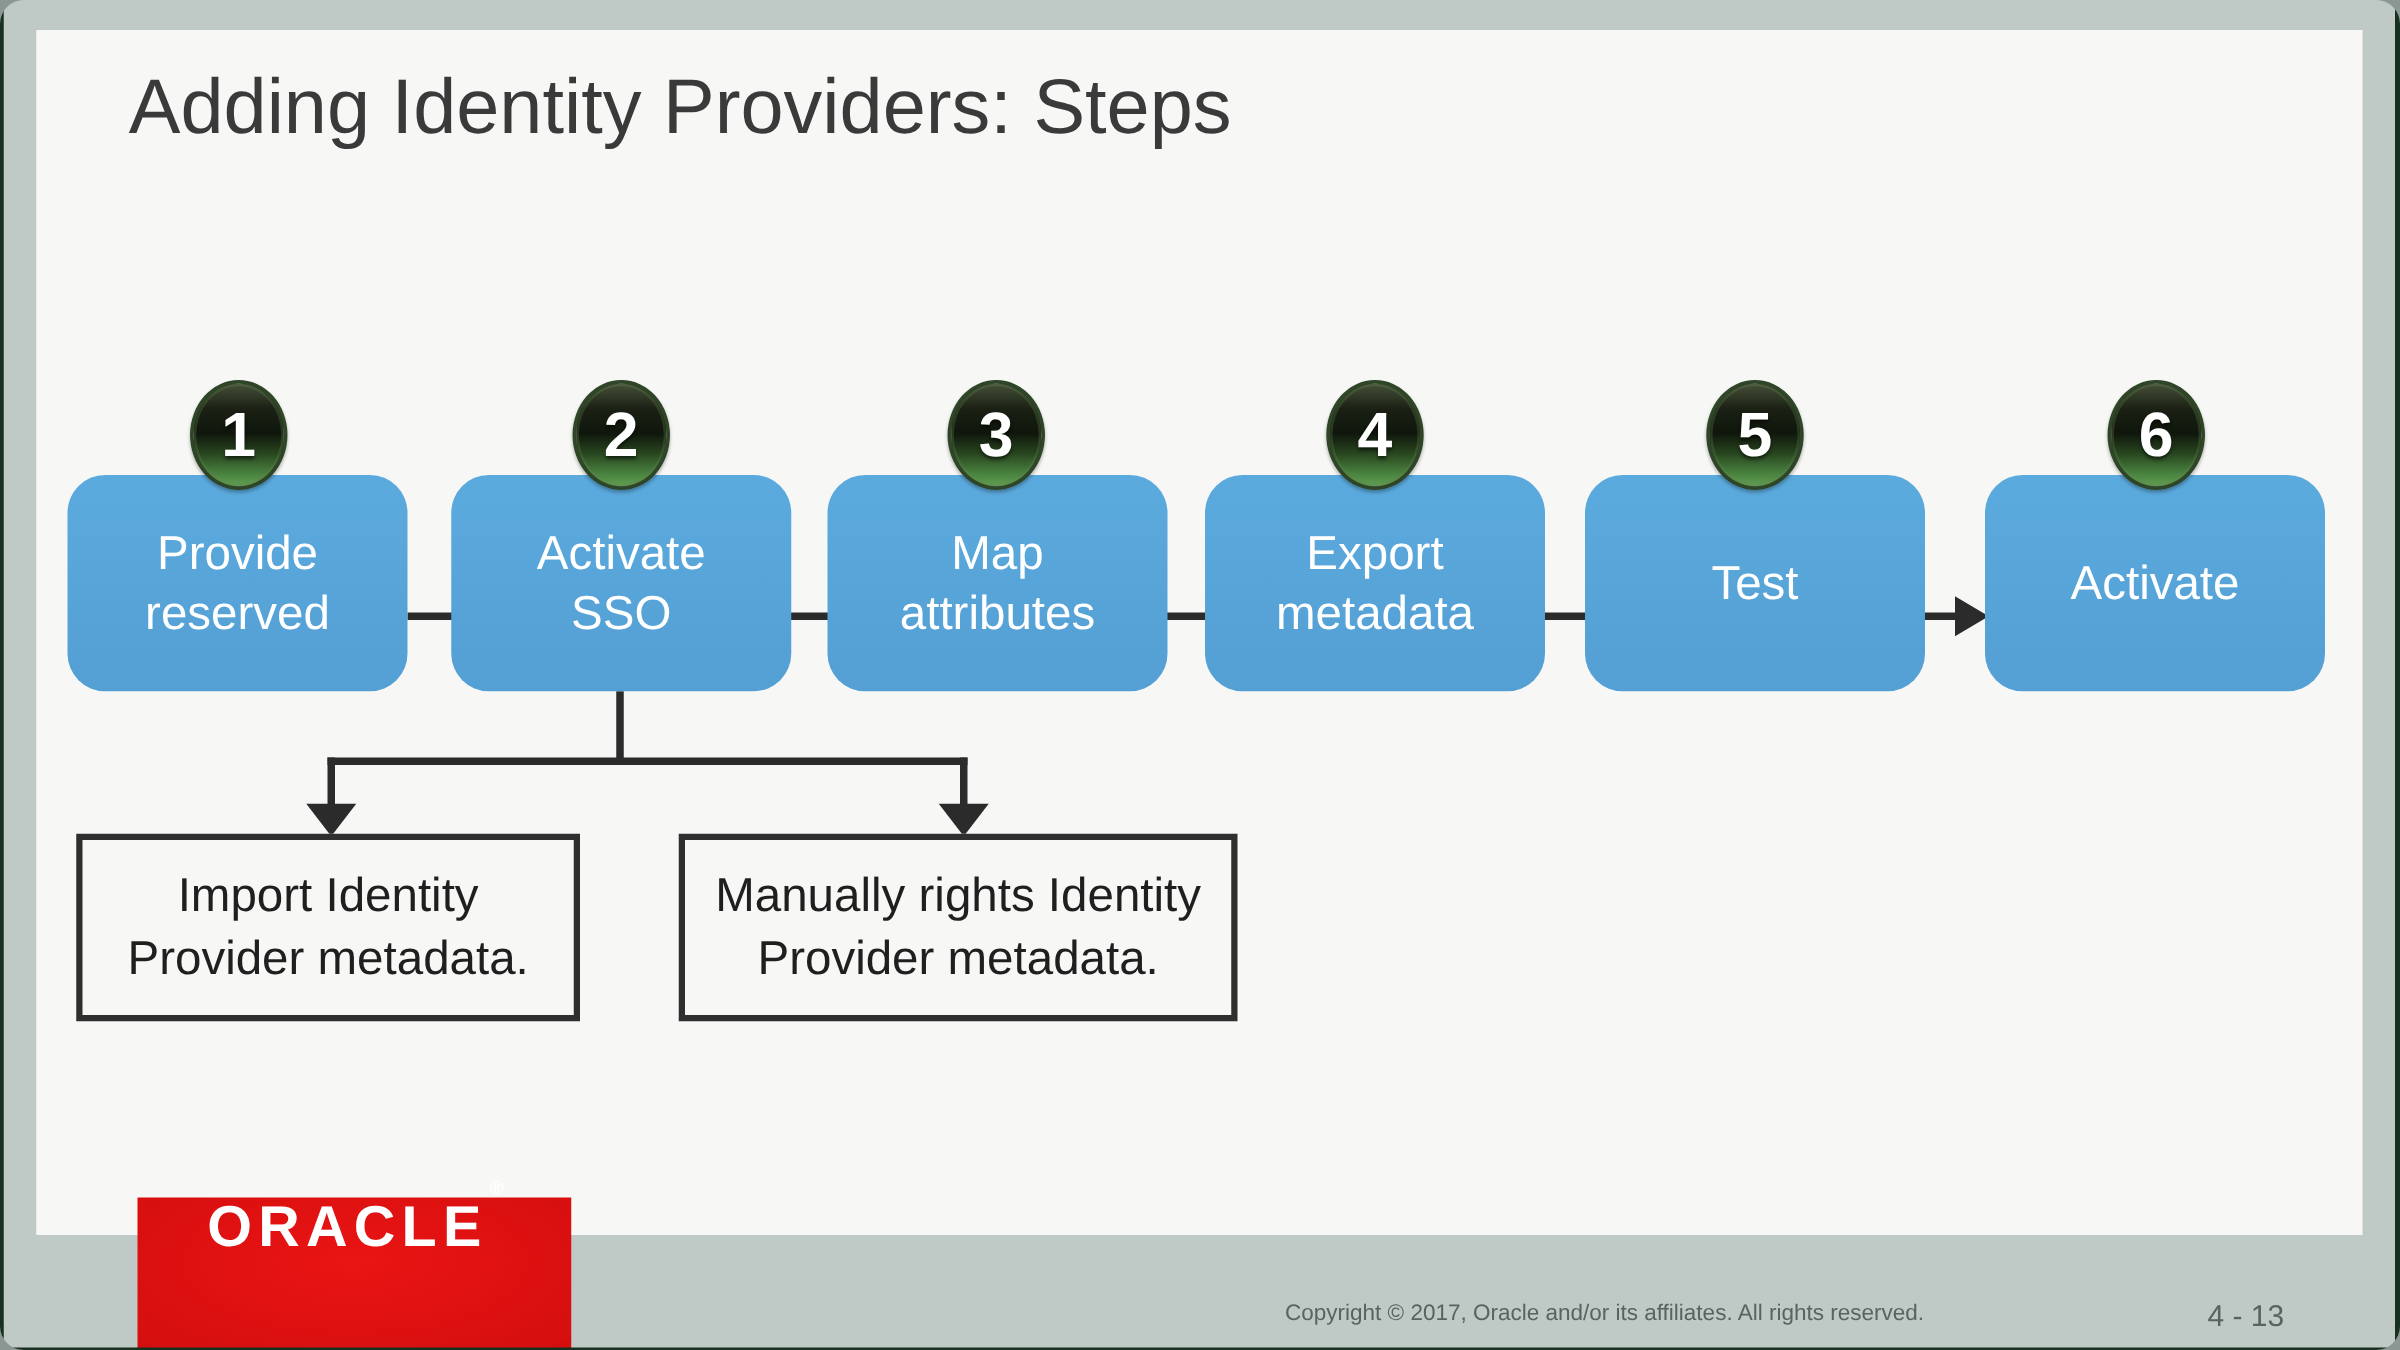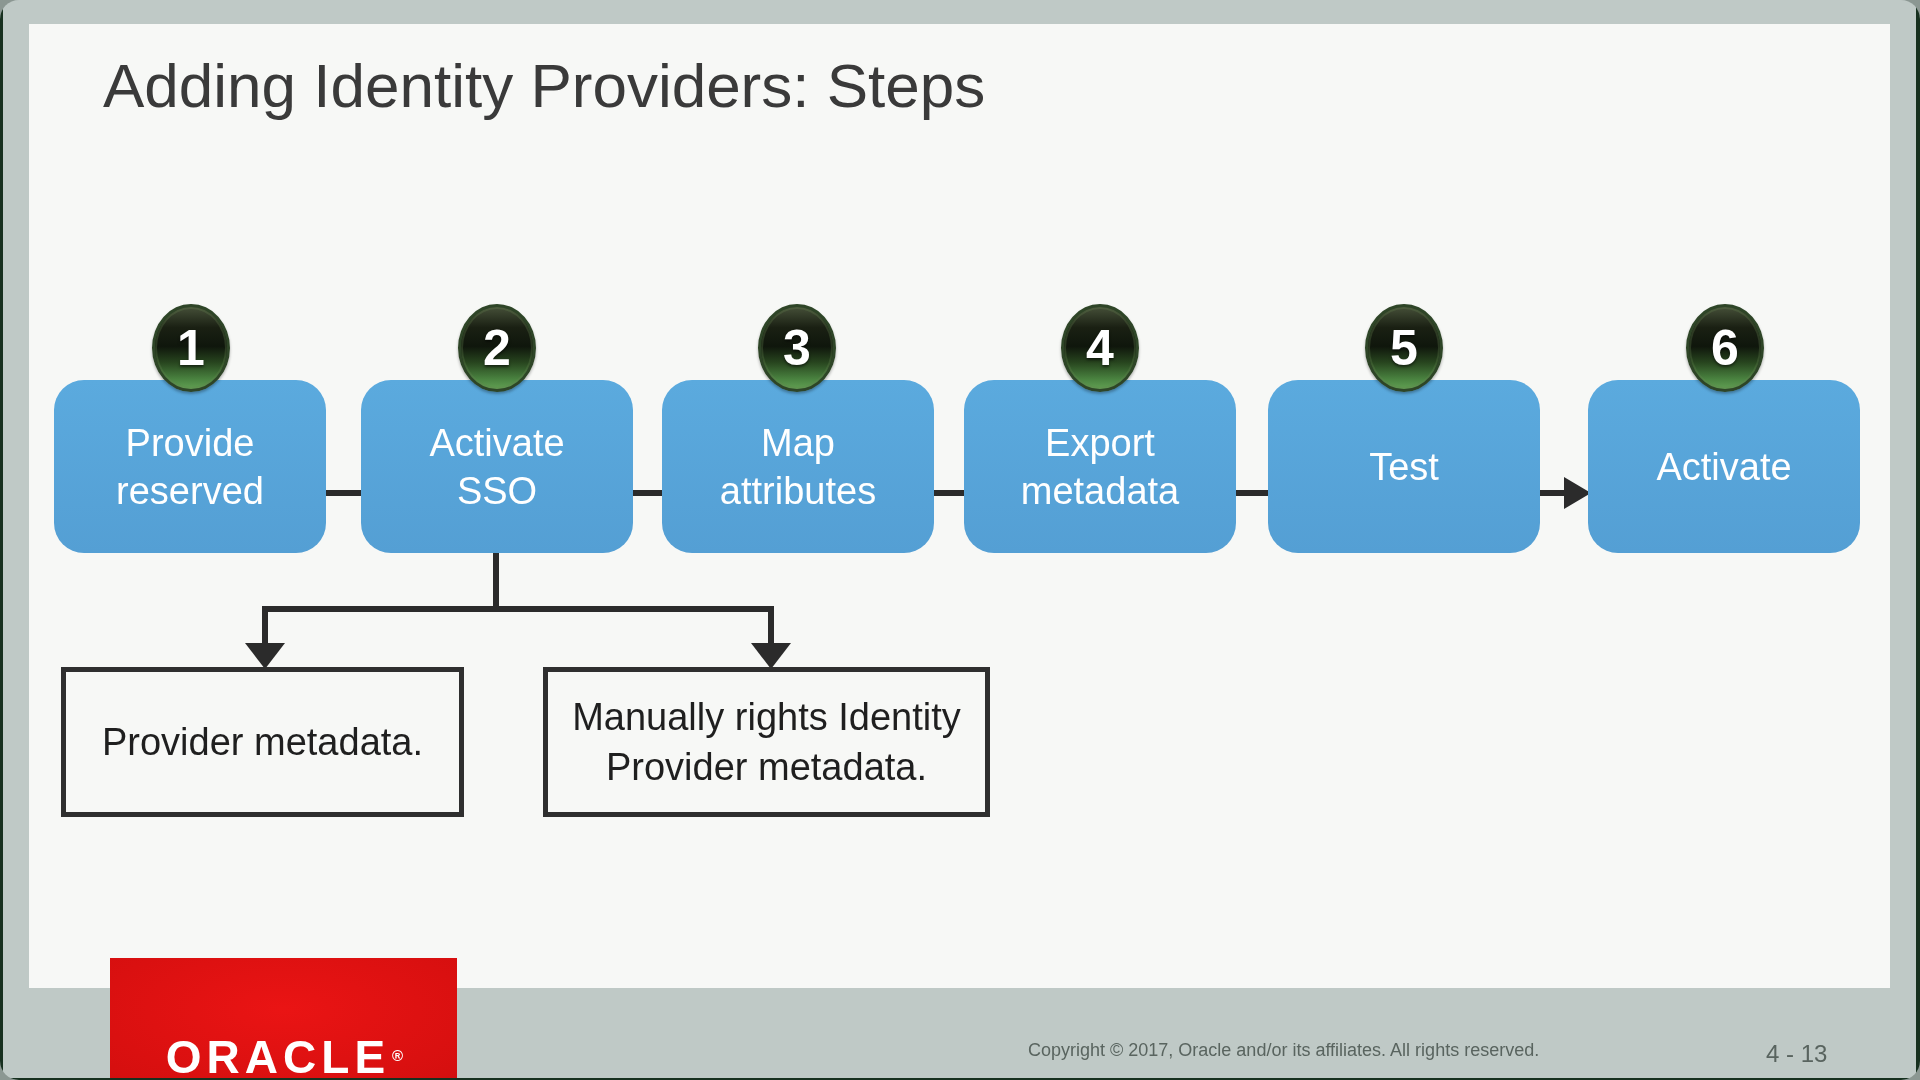--- a/index.html
+++ b/index.html
@@ -56,21 +56,21 @@
   .subbox { position:absolute; top:667px; height:150px; border:5px solid #2f2f2f; background:#f7f8f6;
             display:flex; flex-direction:column; justify-content:center; align-items:center;
             font-size:38px; color:#1f1f1f; line-height:50px; text-align:center; z-index:2; }
   .sb1{left:61px;  width:403px}
   .sb2{left:543px; width:447px}
   .subbox .ln { display:block; }
 
   
   .logo { position:absolute; left:110px; top:958px; width:347px; height:122px;
           background:radial-gradient(130% 150% at 50% 42%, #ea1414 0%, #d60f0f 50%, #a50808 100%);
-          display:flex; align-items:flex-end; justify-content:center; z-index:5; }
+          display:flex; align-items:flex-start; justify-content:center; z-index:5; }
   .logo-text { color:#ffffff; font-size:46px; font-weight:bold; letter-spacing:5px; line-height:1; }
   .logo-reg  { color:#ffffff; font-size:15px; font-weight:bold; position:relative; top:-16px; left:2px; }
 
   .copyright   { position:absolute; left:1028px; top:1040px; font-size:18px; color:#59645f; z-index:2; white-space:nowrap; }
   .page-number { position:absolute; left:1766px; top:1040px; font-size:24px; color:#59645f; z-index:2; white-space:nowrap; }
 </style>
 </head>
 <body>
 
 <div class="screen">
@@ -131,20 +131,21 @@
   <div class="arrow-head-right"></div>
 
   <div class="branch-v"></div>
   <div class="branch-h"></div>
   <div class="stub stub-l"></div>
   <div class="stub stub-r"></div>
   <div class="head-down hd-l"></div>
   <div class="head-down hd-r"></div>
 
   <div class="subbox sb1">
+    <span class="ln">Import Identity</span>
     <span class="ln">Provider metadata.</span>
   </div>
   <div class="subbox sb2">
     <span class="ln">Manually rights Identity</span>
     <span class="ln">Provider metadata.</span>
   </div>
 
   <div class="logo">
     <span class="logo-text">ORACLE</span>
       <span class="logo-reg">®</span>

